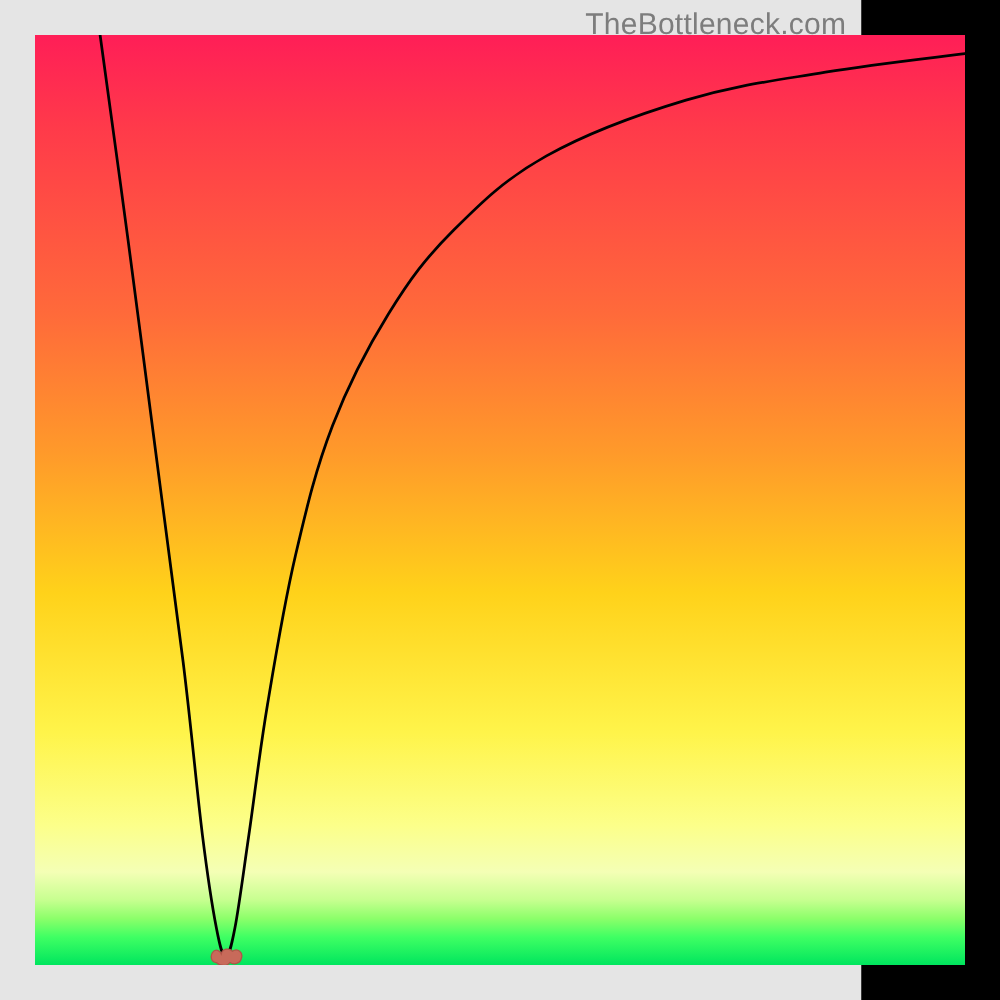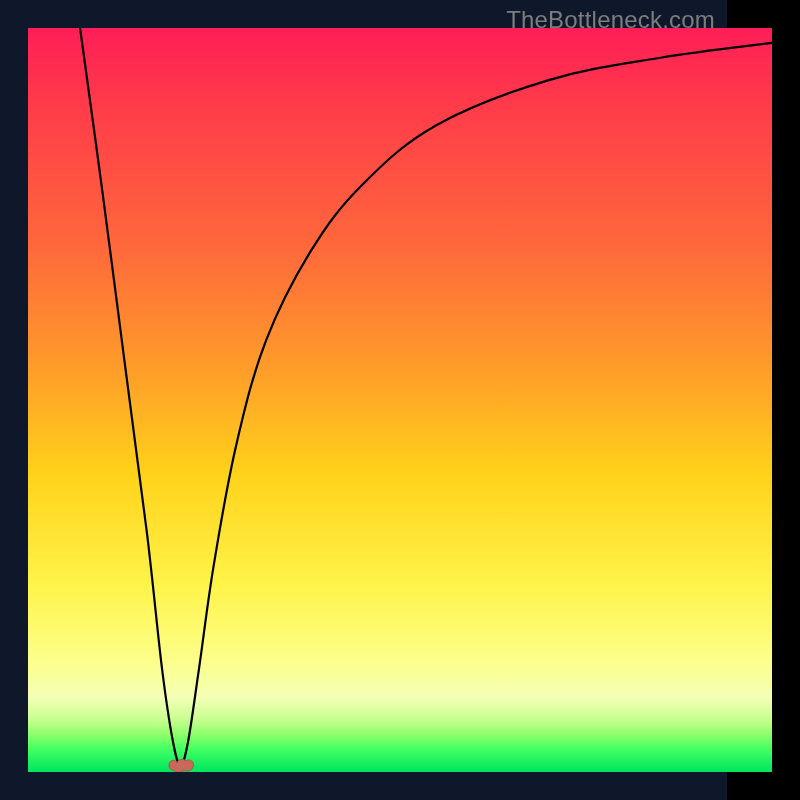--- a/index.html
+++ b/index.html
@@ -8,22 +8,21 @@
     width: 800px;
     height: 800px;
     background: #000;
     font-family: Arial, Helvetica, sans-serif;
     overflow: hidden;
   }
   .frame {
     position: relative;
     width: 689px;
     height: 800px;
-    background: #0f172a;
-    padding-left: 38px;
+    background: #e5e5e5;
   }
   .plot-area {
     position: absolute;
     left: 28px;
     top: 28px;
     width: 744px;
     height: 744px;
     overflow: hidden;
   }
   .gradient-bg {

